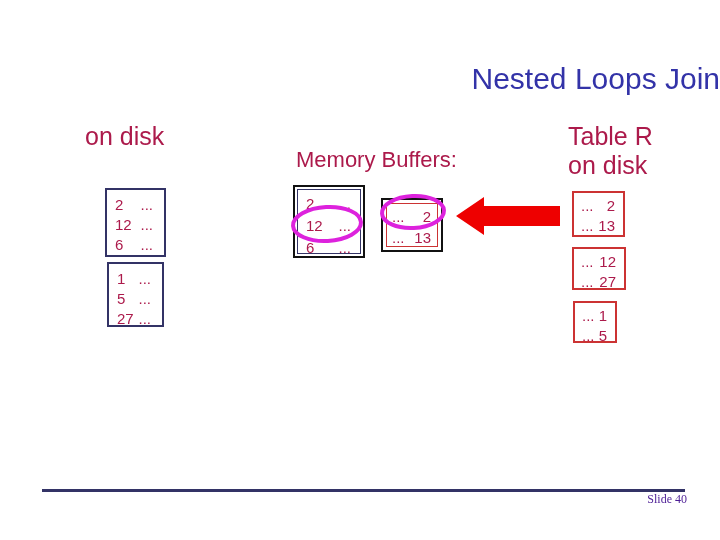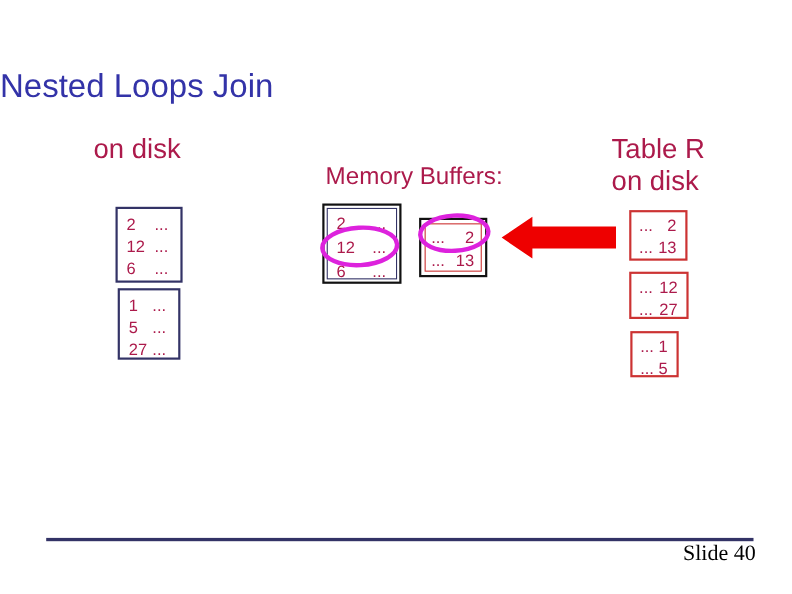--- a/index.html
+++ b/index.html
@@ -1,25 +1,25 @@
 <!DOCTYPE html>
 <html><head>
 <meta charset="utf-8">
 <style>
   html,body{margin:0;padding:0;}
   body{width:720px;height:540px;background:#ffffff;position:relative;overflow:hidden;
        font-family:"Liberation Sans",sans-serif;}
   .abs{position:absolute;}
 
-  .title{left:0;top:62px;width:720px;text-align:left;
+  .title{left:0;top:62px;width:720px;text-align:right;
          font-size:30px;color:#3333A8;letter-spacing:0px;}
 
   .tbl-label{font-size:25px;color:#AC1A4B;line-height:29px;}
   .lbl-l{left:85px;top:122px;}
-  .lbl-r{left:556px;top:122px;}
+  .lbl-r{left:568px;top:122px;}
 
   .mem-label{left:296px;top:147px;font-size:22px;color:#AC1A4B;}
 
   .datcell{display:flex;justify-content:space-between;
            font-size:15px;color:#AC1A4B;line-height:20px;}
 
   .lbox{border:2px solid #333366;box-sizing:border-box;padding:5px 11px 0 8px;}
   .lbox1{left:105px;top:188px;width:61px;height:69px;}
   .lbox2{left:107px;top:262px;width:57px;height:65px;}
 
@@ -45,21 +45,21 @@
 
   .no-match{left:280px;top:284px;width:176px;text-align:center;
             font-family:"Liberation Serif",serif;font-size:26px;
             color:#C413C4;line-height:29px;}
 
   .query{left:295px;top:383px;color:#AC1A4B;font-size:24px;}
   .query-val{margin-top:5px;white-space:pre;}
 
   .footer-line{left:42px;top:489px;width:643px;height:3px;background:#333366;}
   .slide-num{right:33px;top:492px;font-family:"Liberation Serif",serif;
-             font-size:20px;color:#000000;}
+             font-size:12px;color:#4c1d95;}
 </style>
 </head>
 <body>
 
 <div class="abs title">Nested Loops Join</div>
 
 <div class="abs tbl-label lbl-l">
   <div>on disk</div>
 </div>
 

